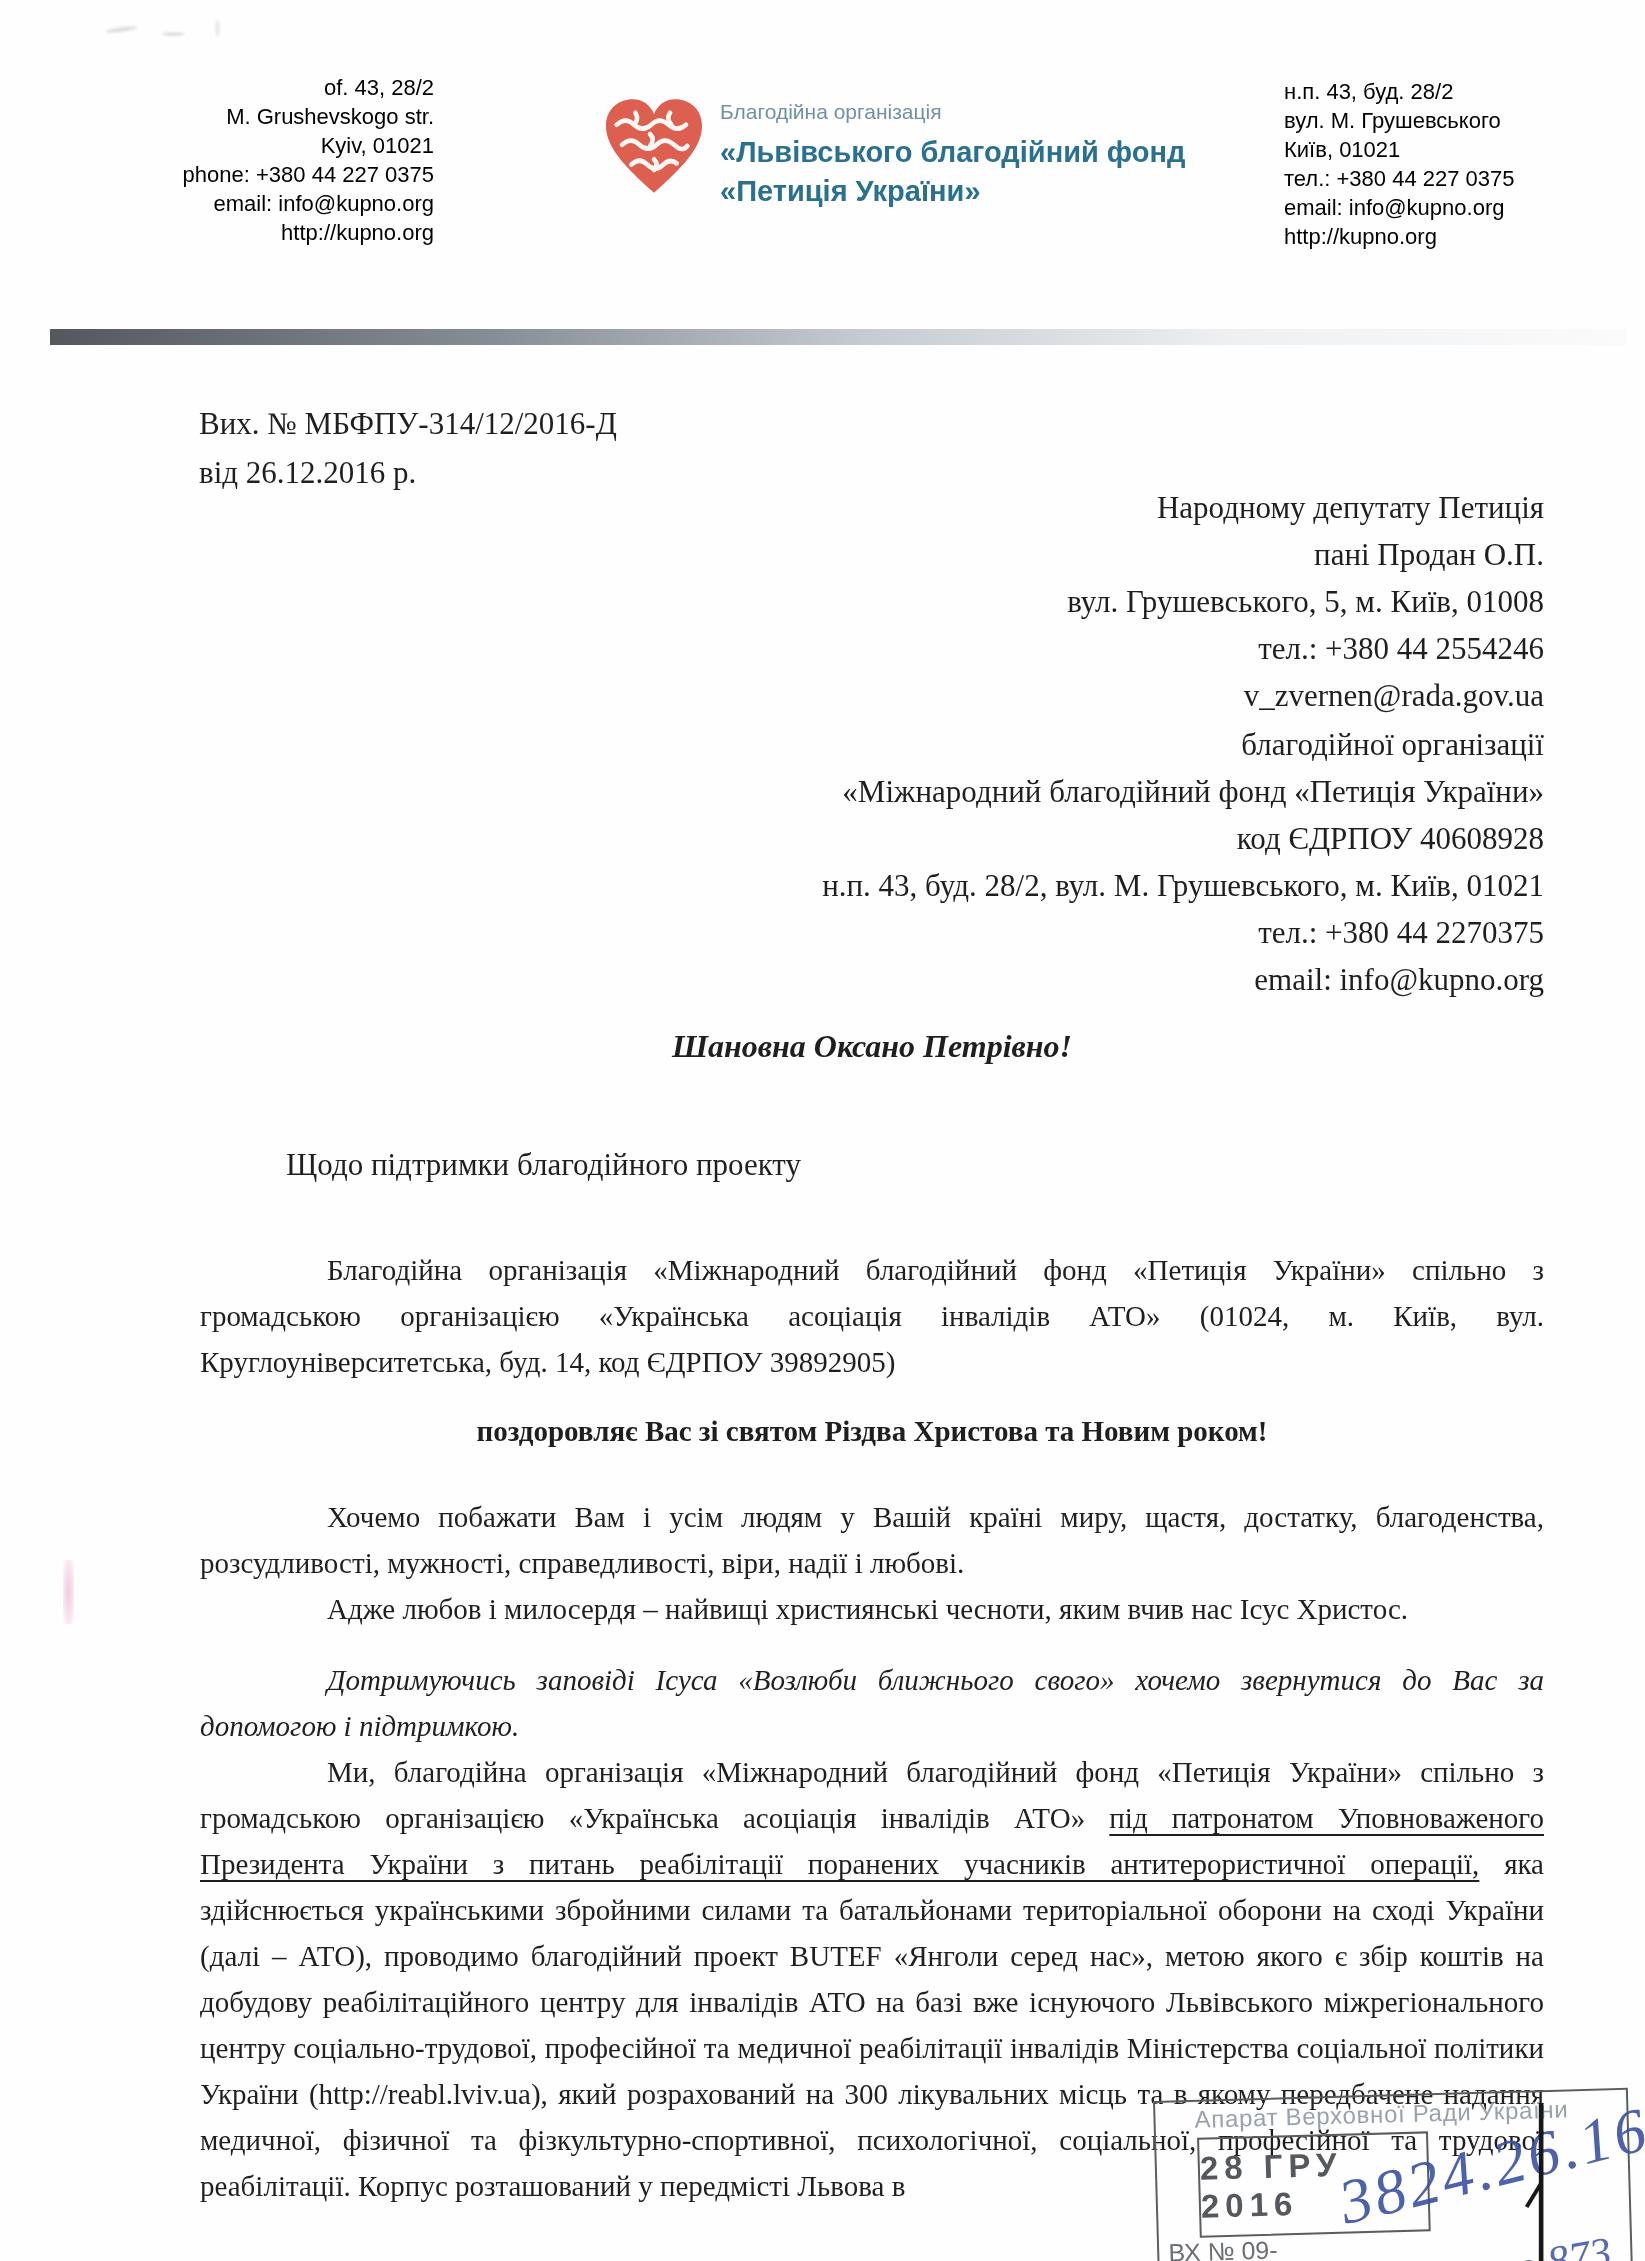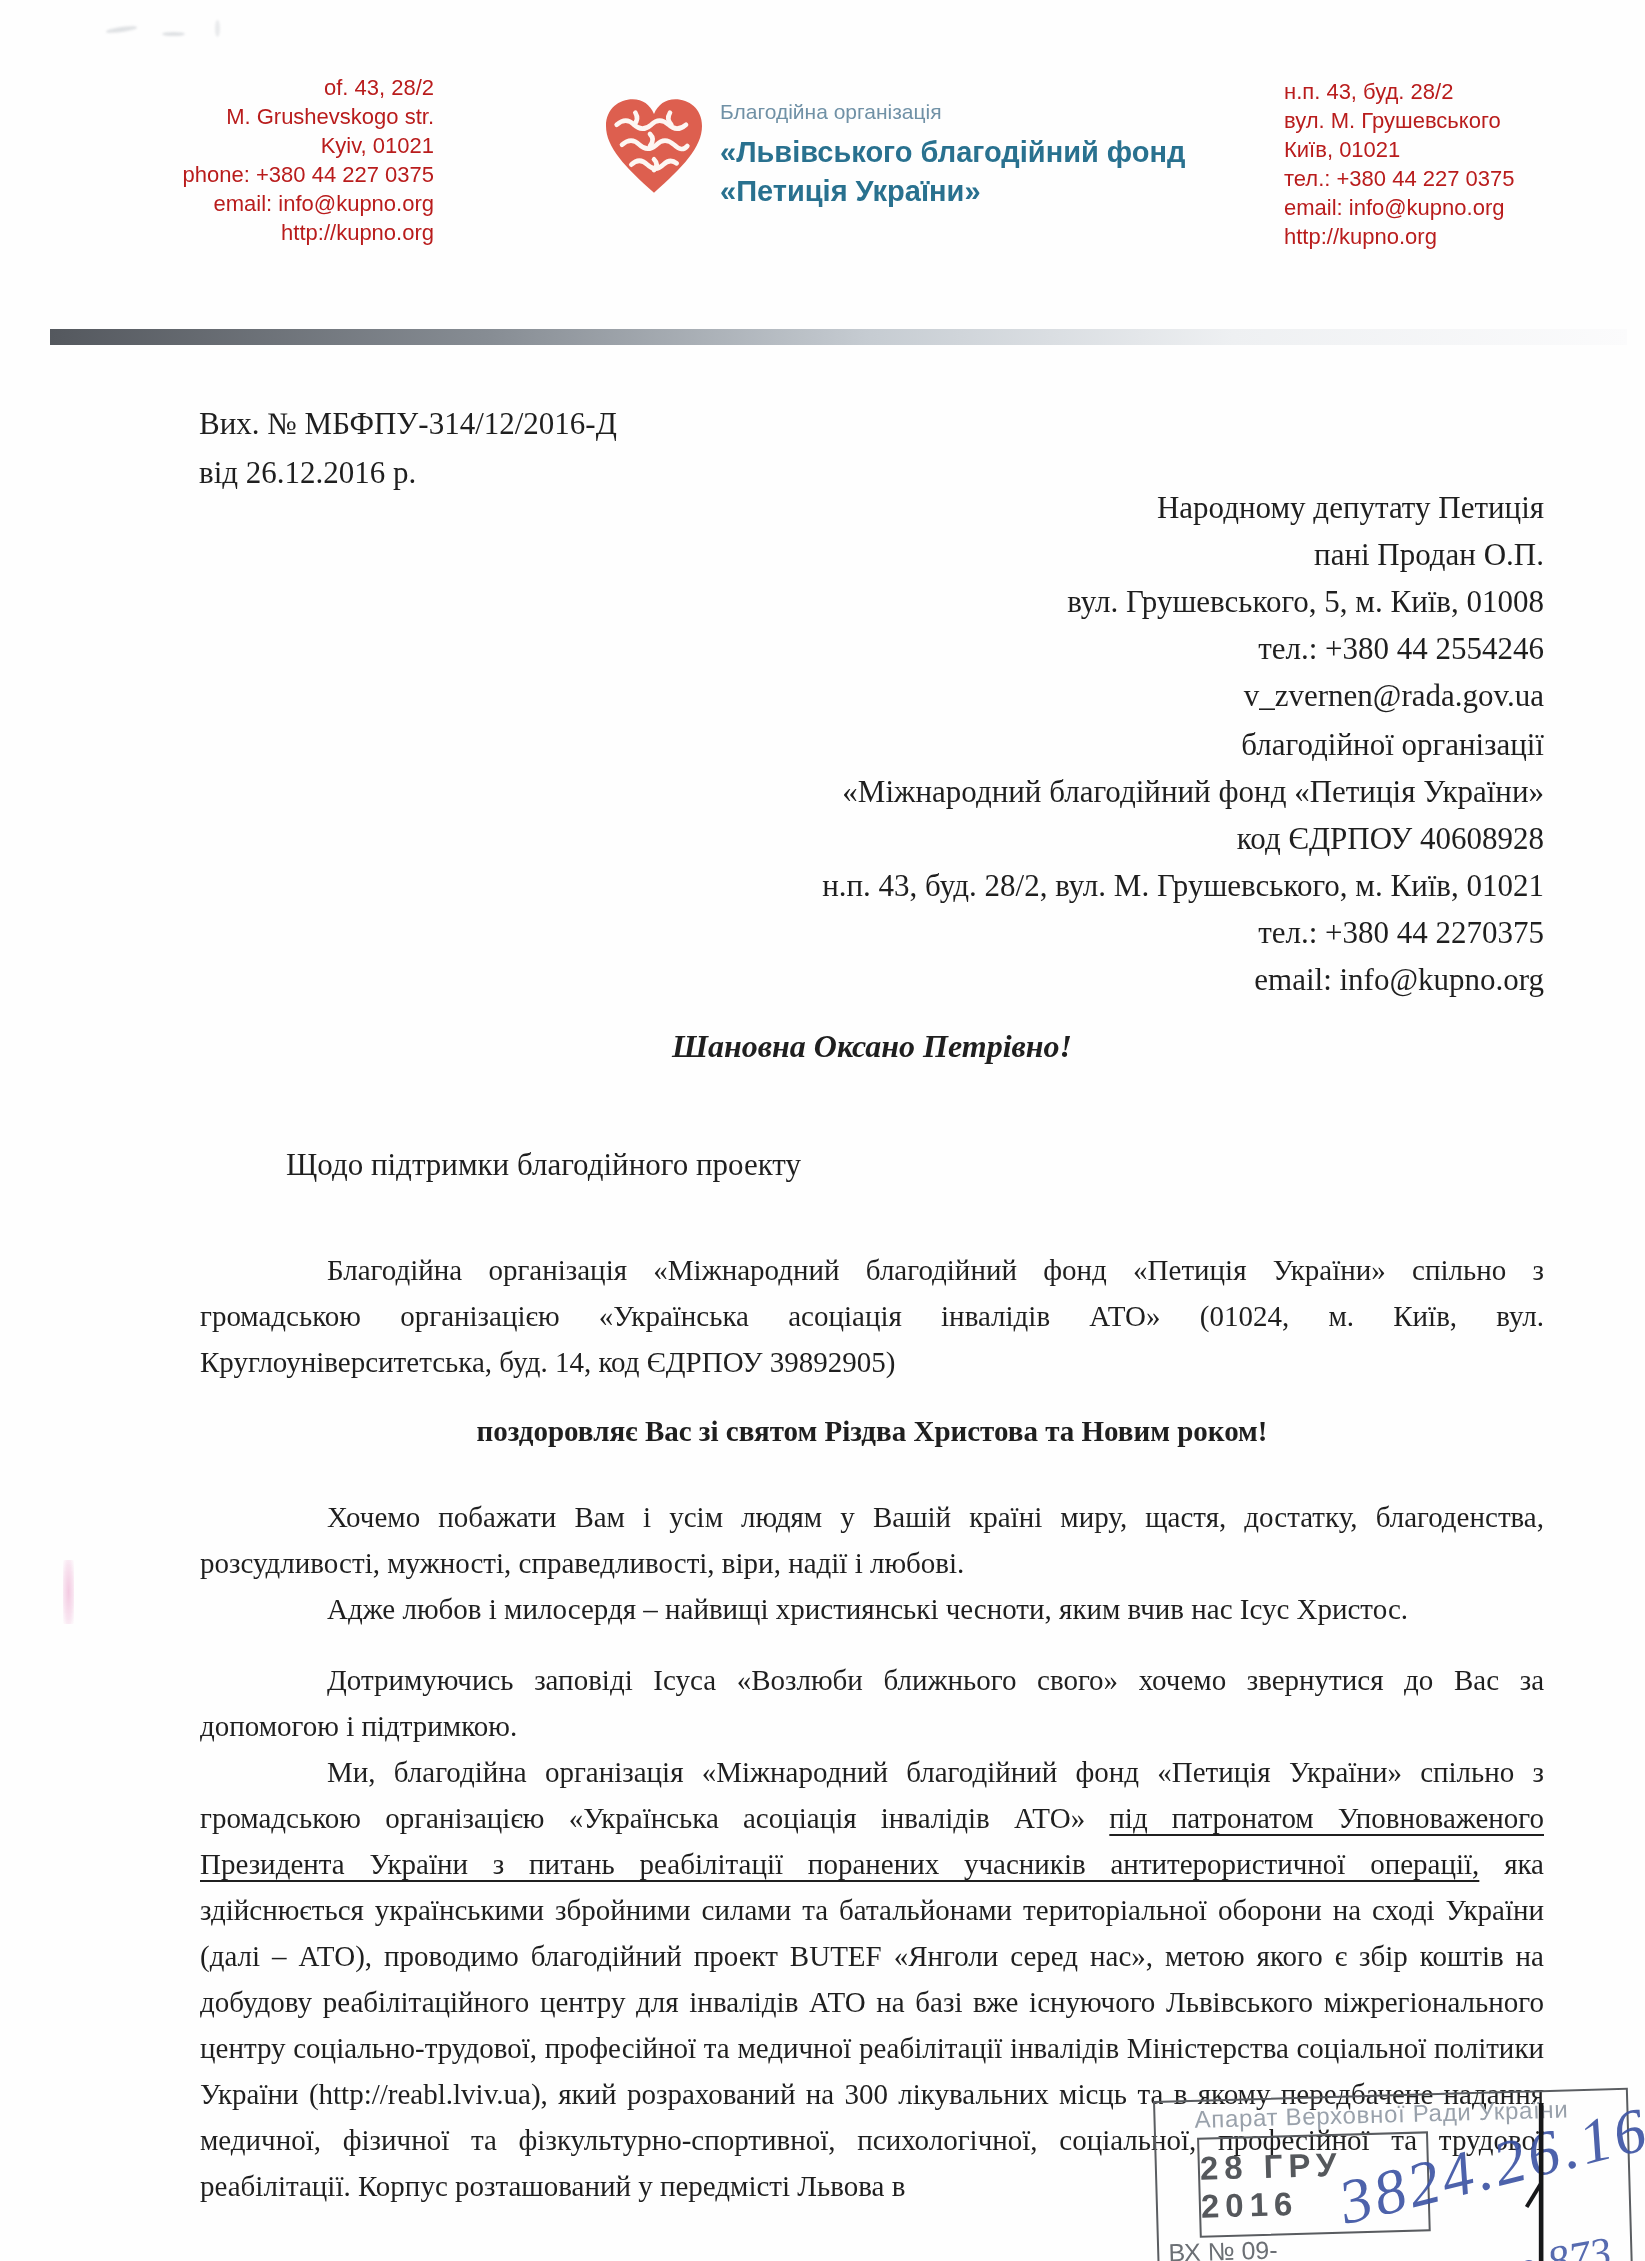--- a/index.html
+++ b/index.html
@@ -8,21 +8,21 @@
     width:1646px;height:2261px;
     background:#fefefe;
     overflow:hidden;
     font-family:"Liberation Serif", serif;
     color:#1f1f1f;
   }
   
   .hdr-sans{
     position:absolute;
     font-family:"Liberation Sans", sans-serif;
-    font-size:22px;line-height:29px;color:#b91c1c;
+    font-size:22px;line-height:29px;color:#000000;
   }
   #header-left{left:79px;top:73px;width:355px;text-align:right;}
   #header-right{left:1284px;top:77px;width:374px;text-align:left;}
   #logo-heart{position:absolute;left:603px;top:98px;width:102px;height:100px;}
   #header-center-text{
     position:absolute;left:720px;top:100px;
     font-family:"Liberation Sans", sans-serif;white-space:nowrap;
   }
   #org-type{font-size:21px;color:#7091a6;margin:0 0 9.3px 0;}
   .org-name{font-size:29px;font-weight:bold;color:#29718f;line-height:39px;margin:0;}
@@ -53,21 +53,21 @@
   #subject{position:absolute;left:286px;top:1139px;font-size:31px;line-height:52px;}
   #body-text{
     position:absolute;left:200px;top:1247px;width:1344px;
     font-size:29px;line-height:46px;text-align:justify;
   }
   #body-text p{margin:0;text-indent:127px;}
   #greeting-line{
     text-align:center;text-indent:0 !important;
     font-weight:bold;margin:23px 0 40px 0 !important;
   }
-  #para4{margin-top:25px !important;}
+  #para4{margin-top:25px !important;font-style:italic;}
   .u{text-decoration:underline;text-decoration-thickness:2px;text-underline-offset:6px;}
   
   #stamp-box{
     position:absolute;left:1153px;top:2101px;width:471px;height:200px;
     border:2px solid #5a5d61;
     transform:rotate(-1.6deg);transform-origin:left top;
     font-family:"Liberation Sans", sans-serif;
   }
   #stamp-org{
     position:absolute;left:39px;top:4px;white-space:nowrap;

